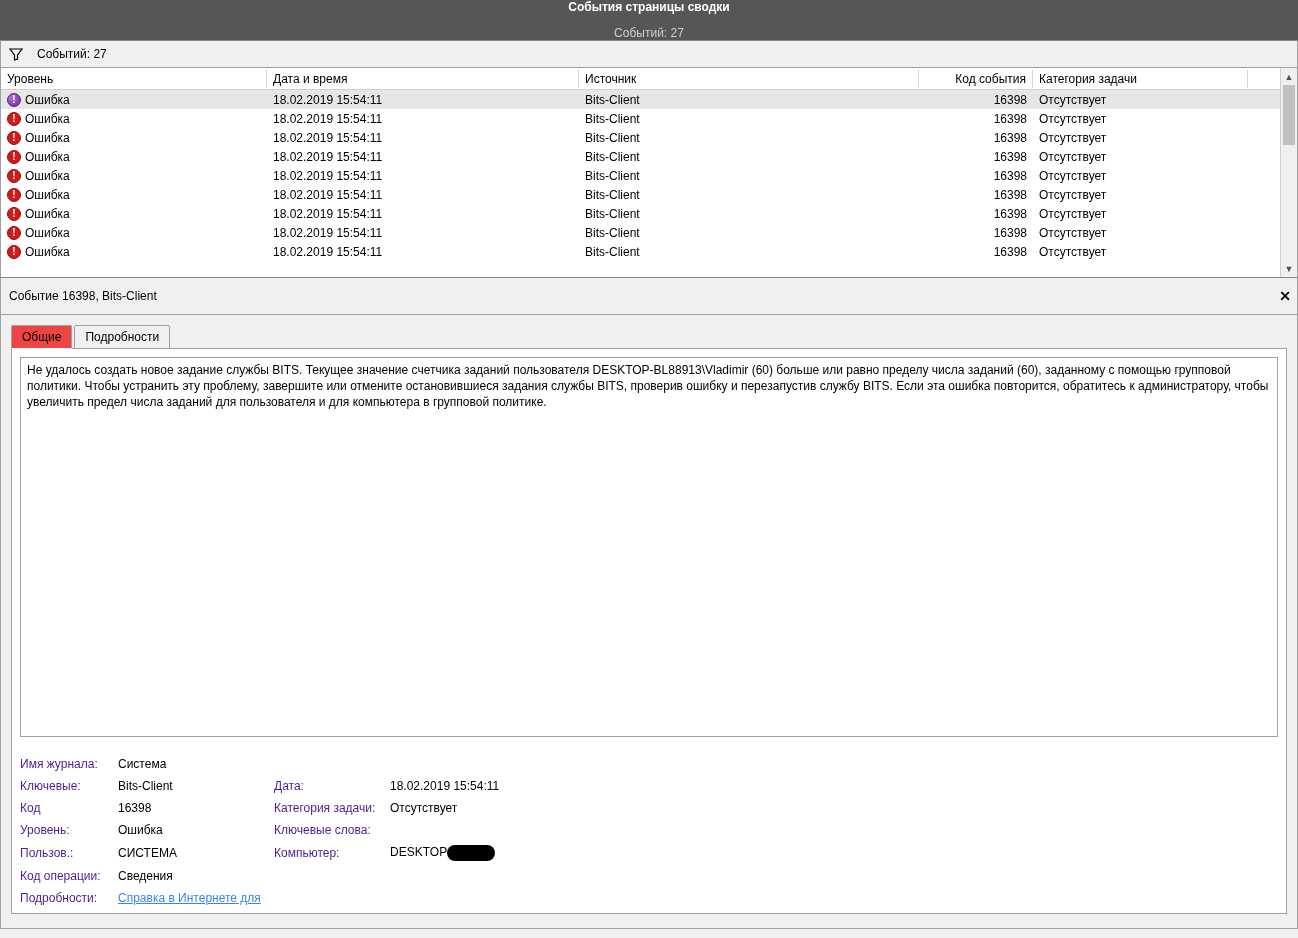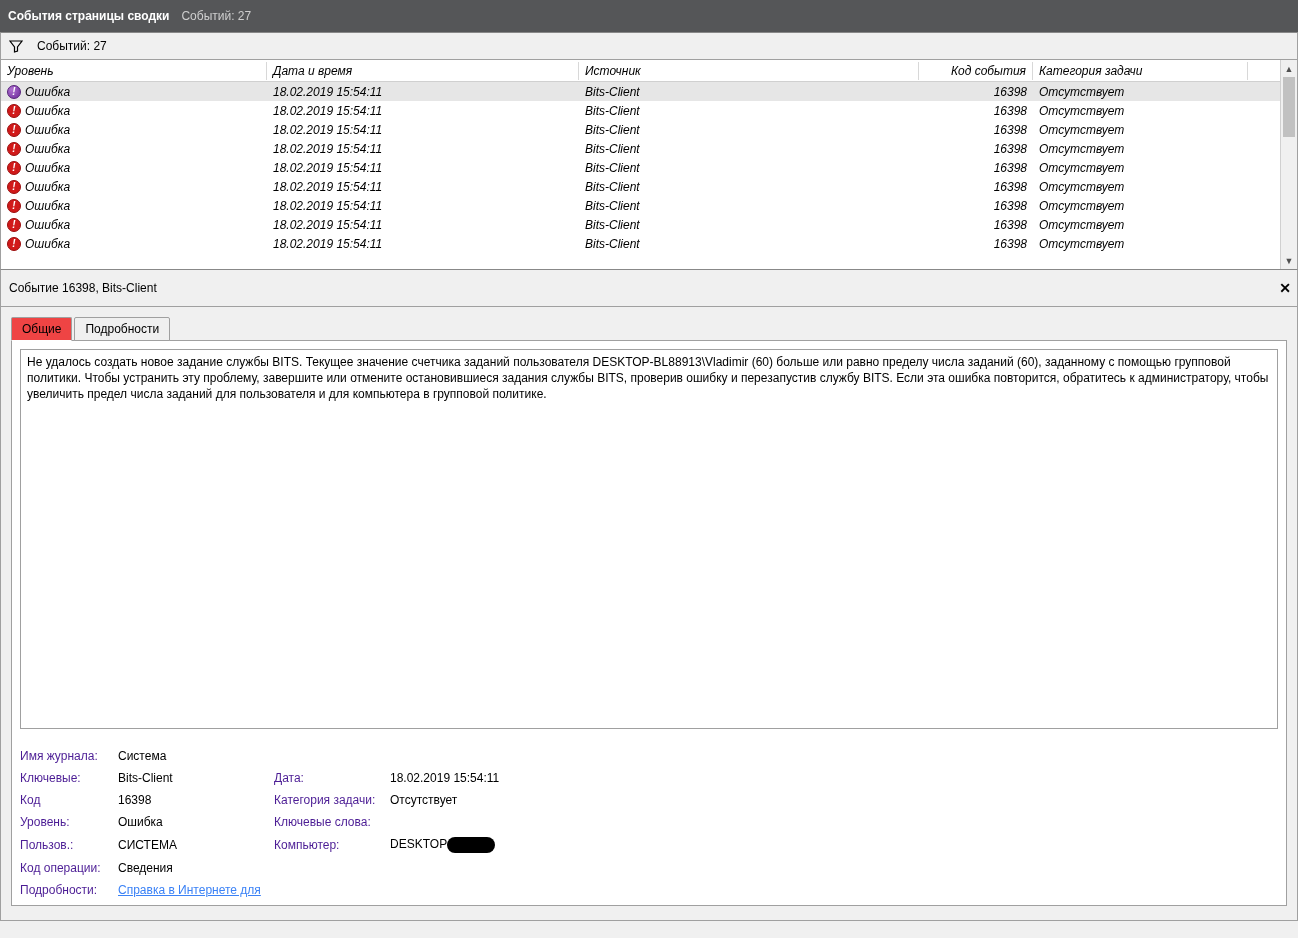--- a/index.html
+++ b/index.html
@@ -9,26 +9,27 @@
     background: #f0f0f0;
     width: 1298px;
     height: 938px;
     overflow: hidden;
     color: #000;
   }
   
   .titlebar {
     background: #555658;
     color: #fff;
-    height: 32px;
+    height: 40px;
     display: flex;
     align-items: center;
     padding: 0 8px;
     font-size: 12px;
     gap: 12px;
+    flex-direction: column;
   }
   .titlebar .title { font-weight: bold; }
   .titlebar .subtitle { color: #cfcfcf; }
 
   
   .filterbar {
     background: #f0f0f0;
     border: 1px solid #a0a0a0;
     border-top: 1px solid #888888;
     height: 28px;
@@ -39,21 +40,20 @@
   }
   .filterbar svg { display: block; }
 
   
   .eventlist-wrap {
     border-left: 1px solid #a0a0a0;
     border-right: 1px solid #a0a0a0;
     height: 209px;
     display: flex;
     background: #fff;
-    font-style: italic;
   }
   .eventlist { flex: 1; overflow: hidden; }
   .list-header {
     display: flex;
     background: #fff;
     border-bottom: 1px solid #d0d0d0;
     height: 22px;
     align-items: center;
   }
   .list-header .hcol {

